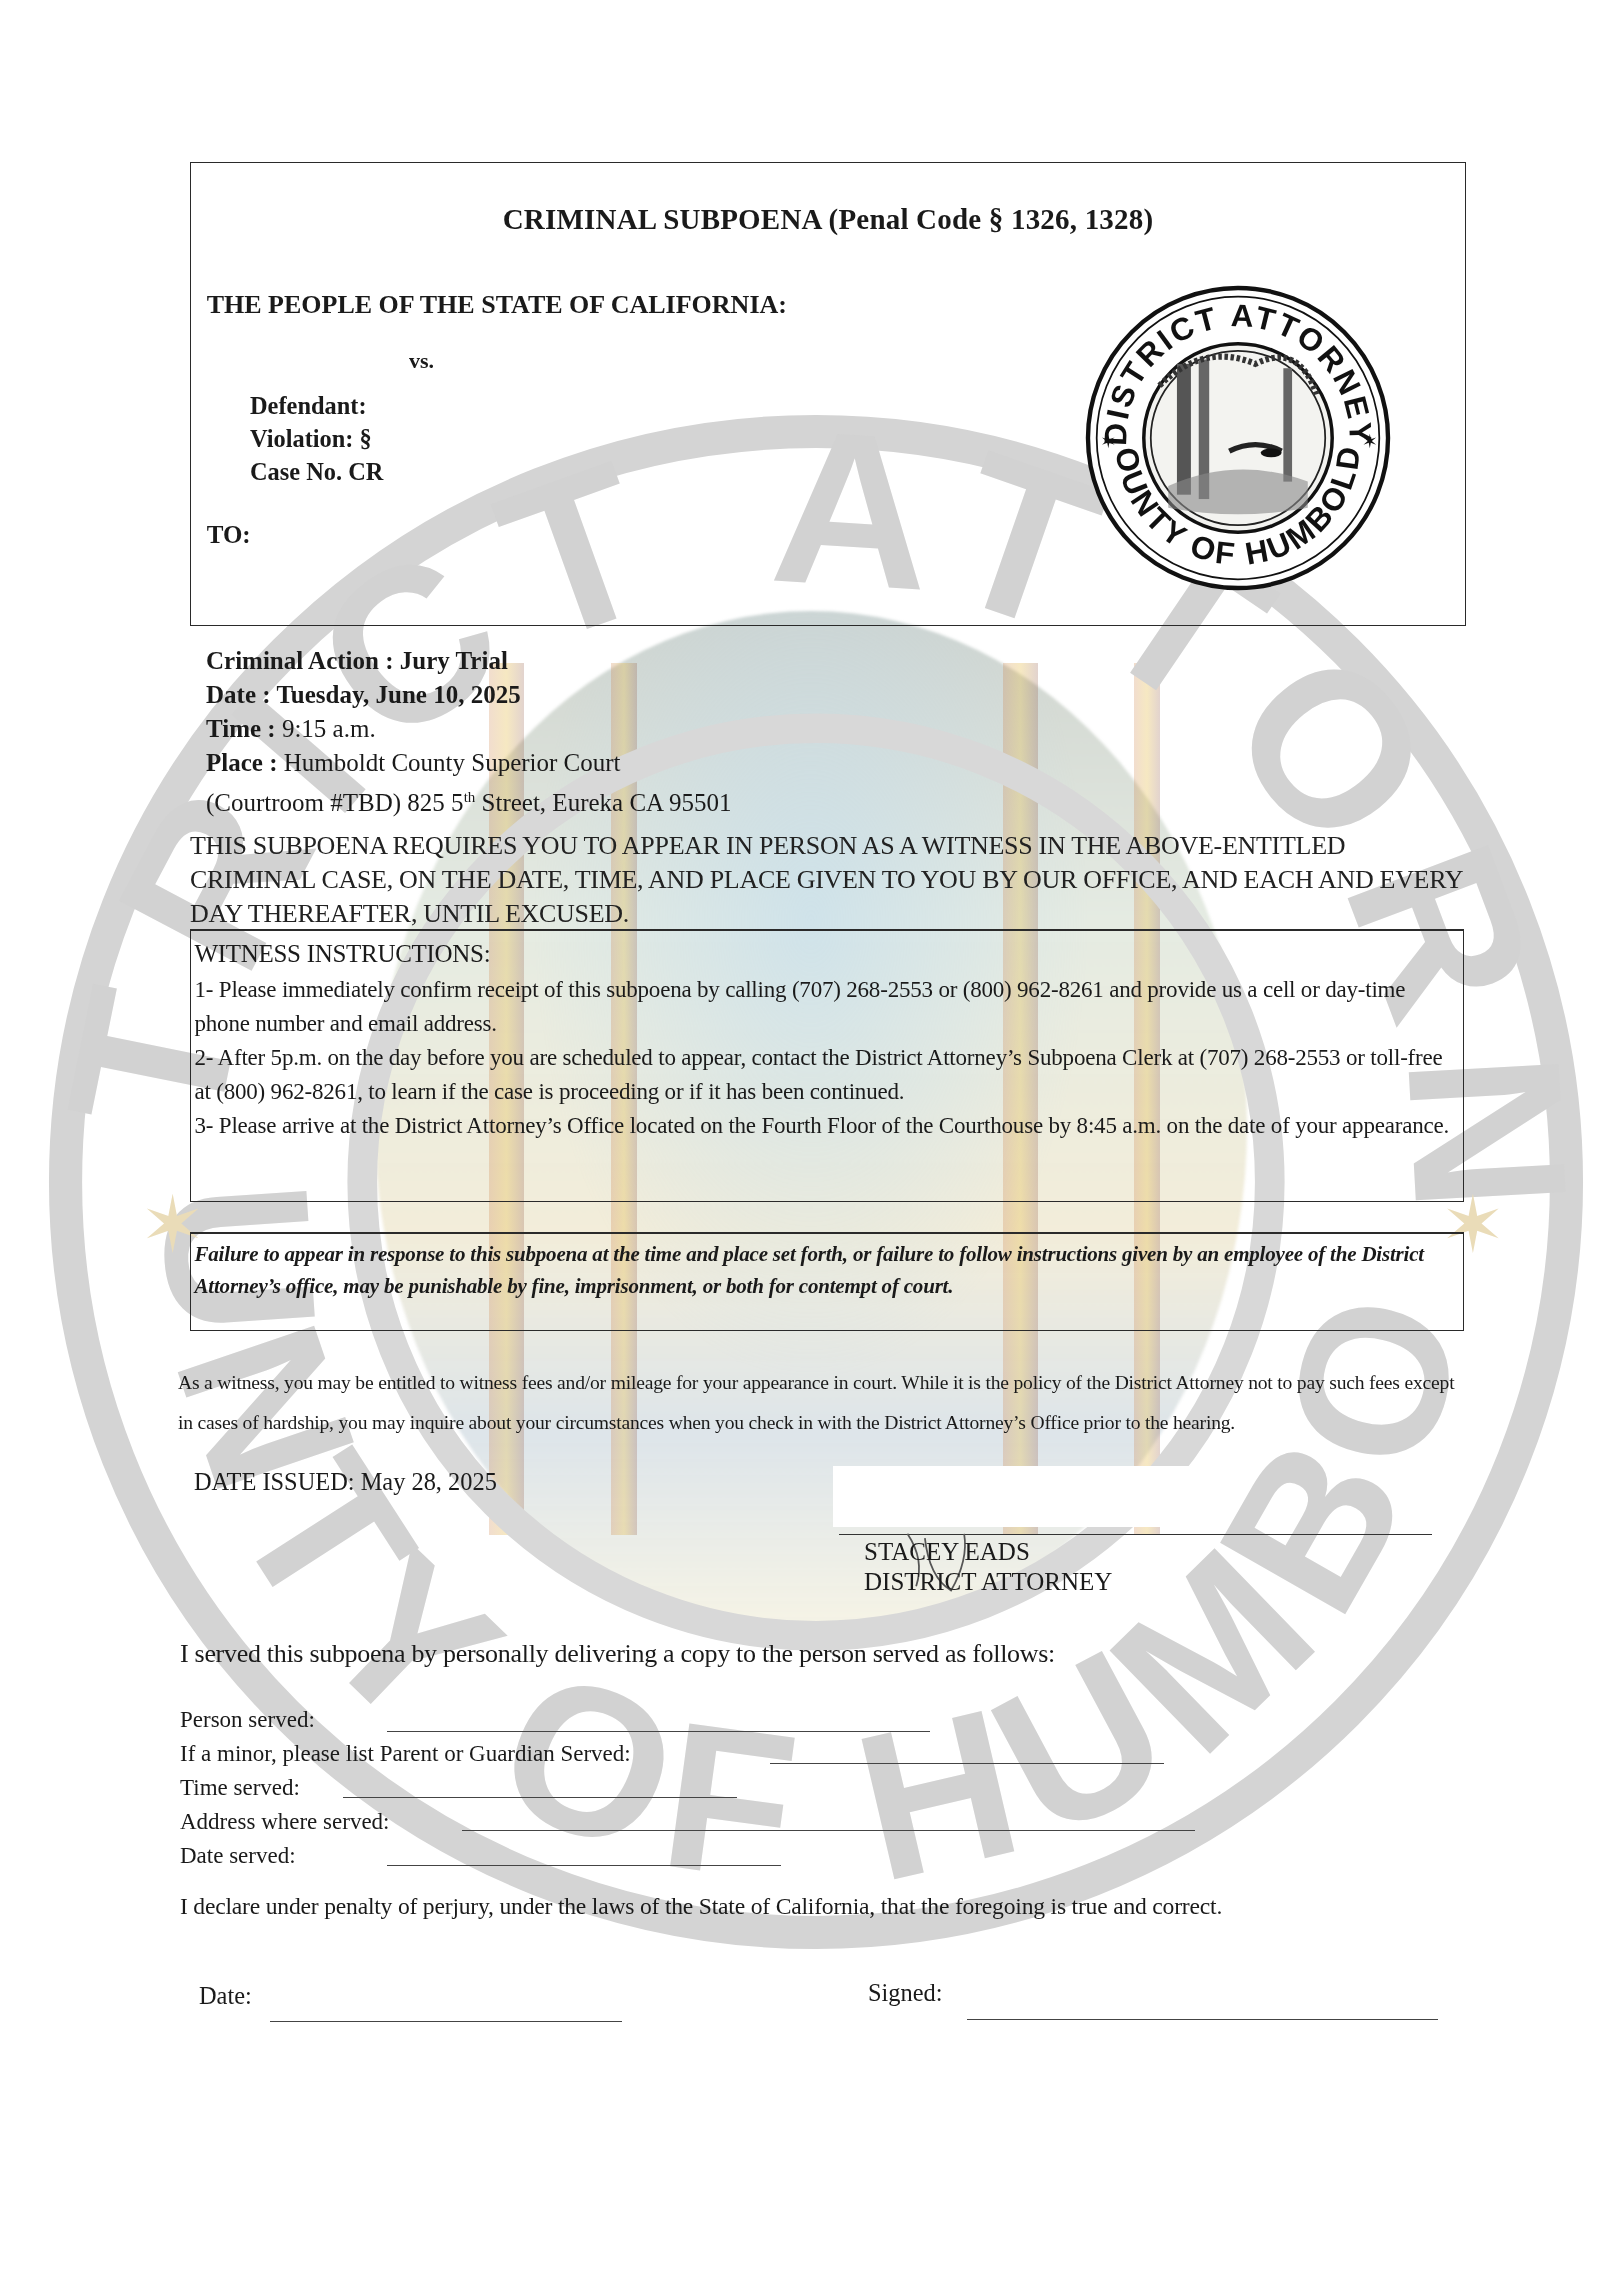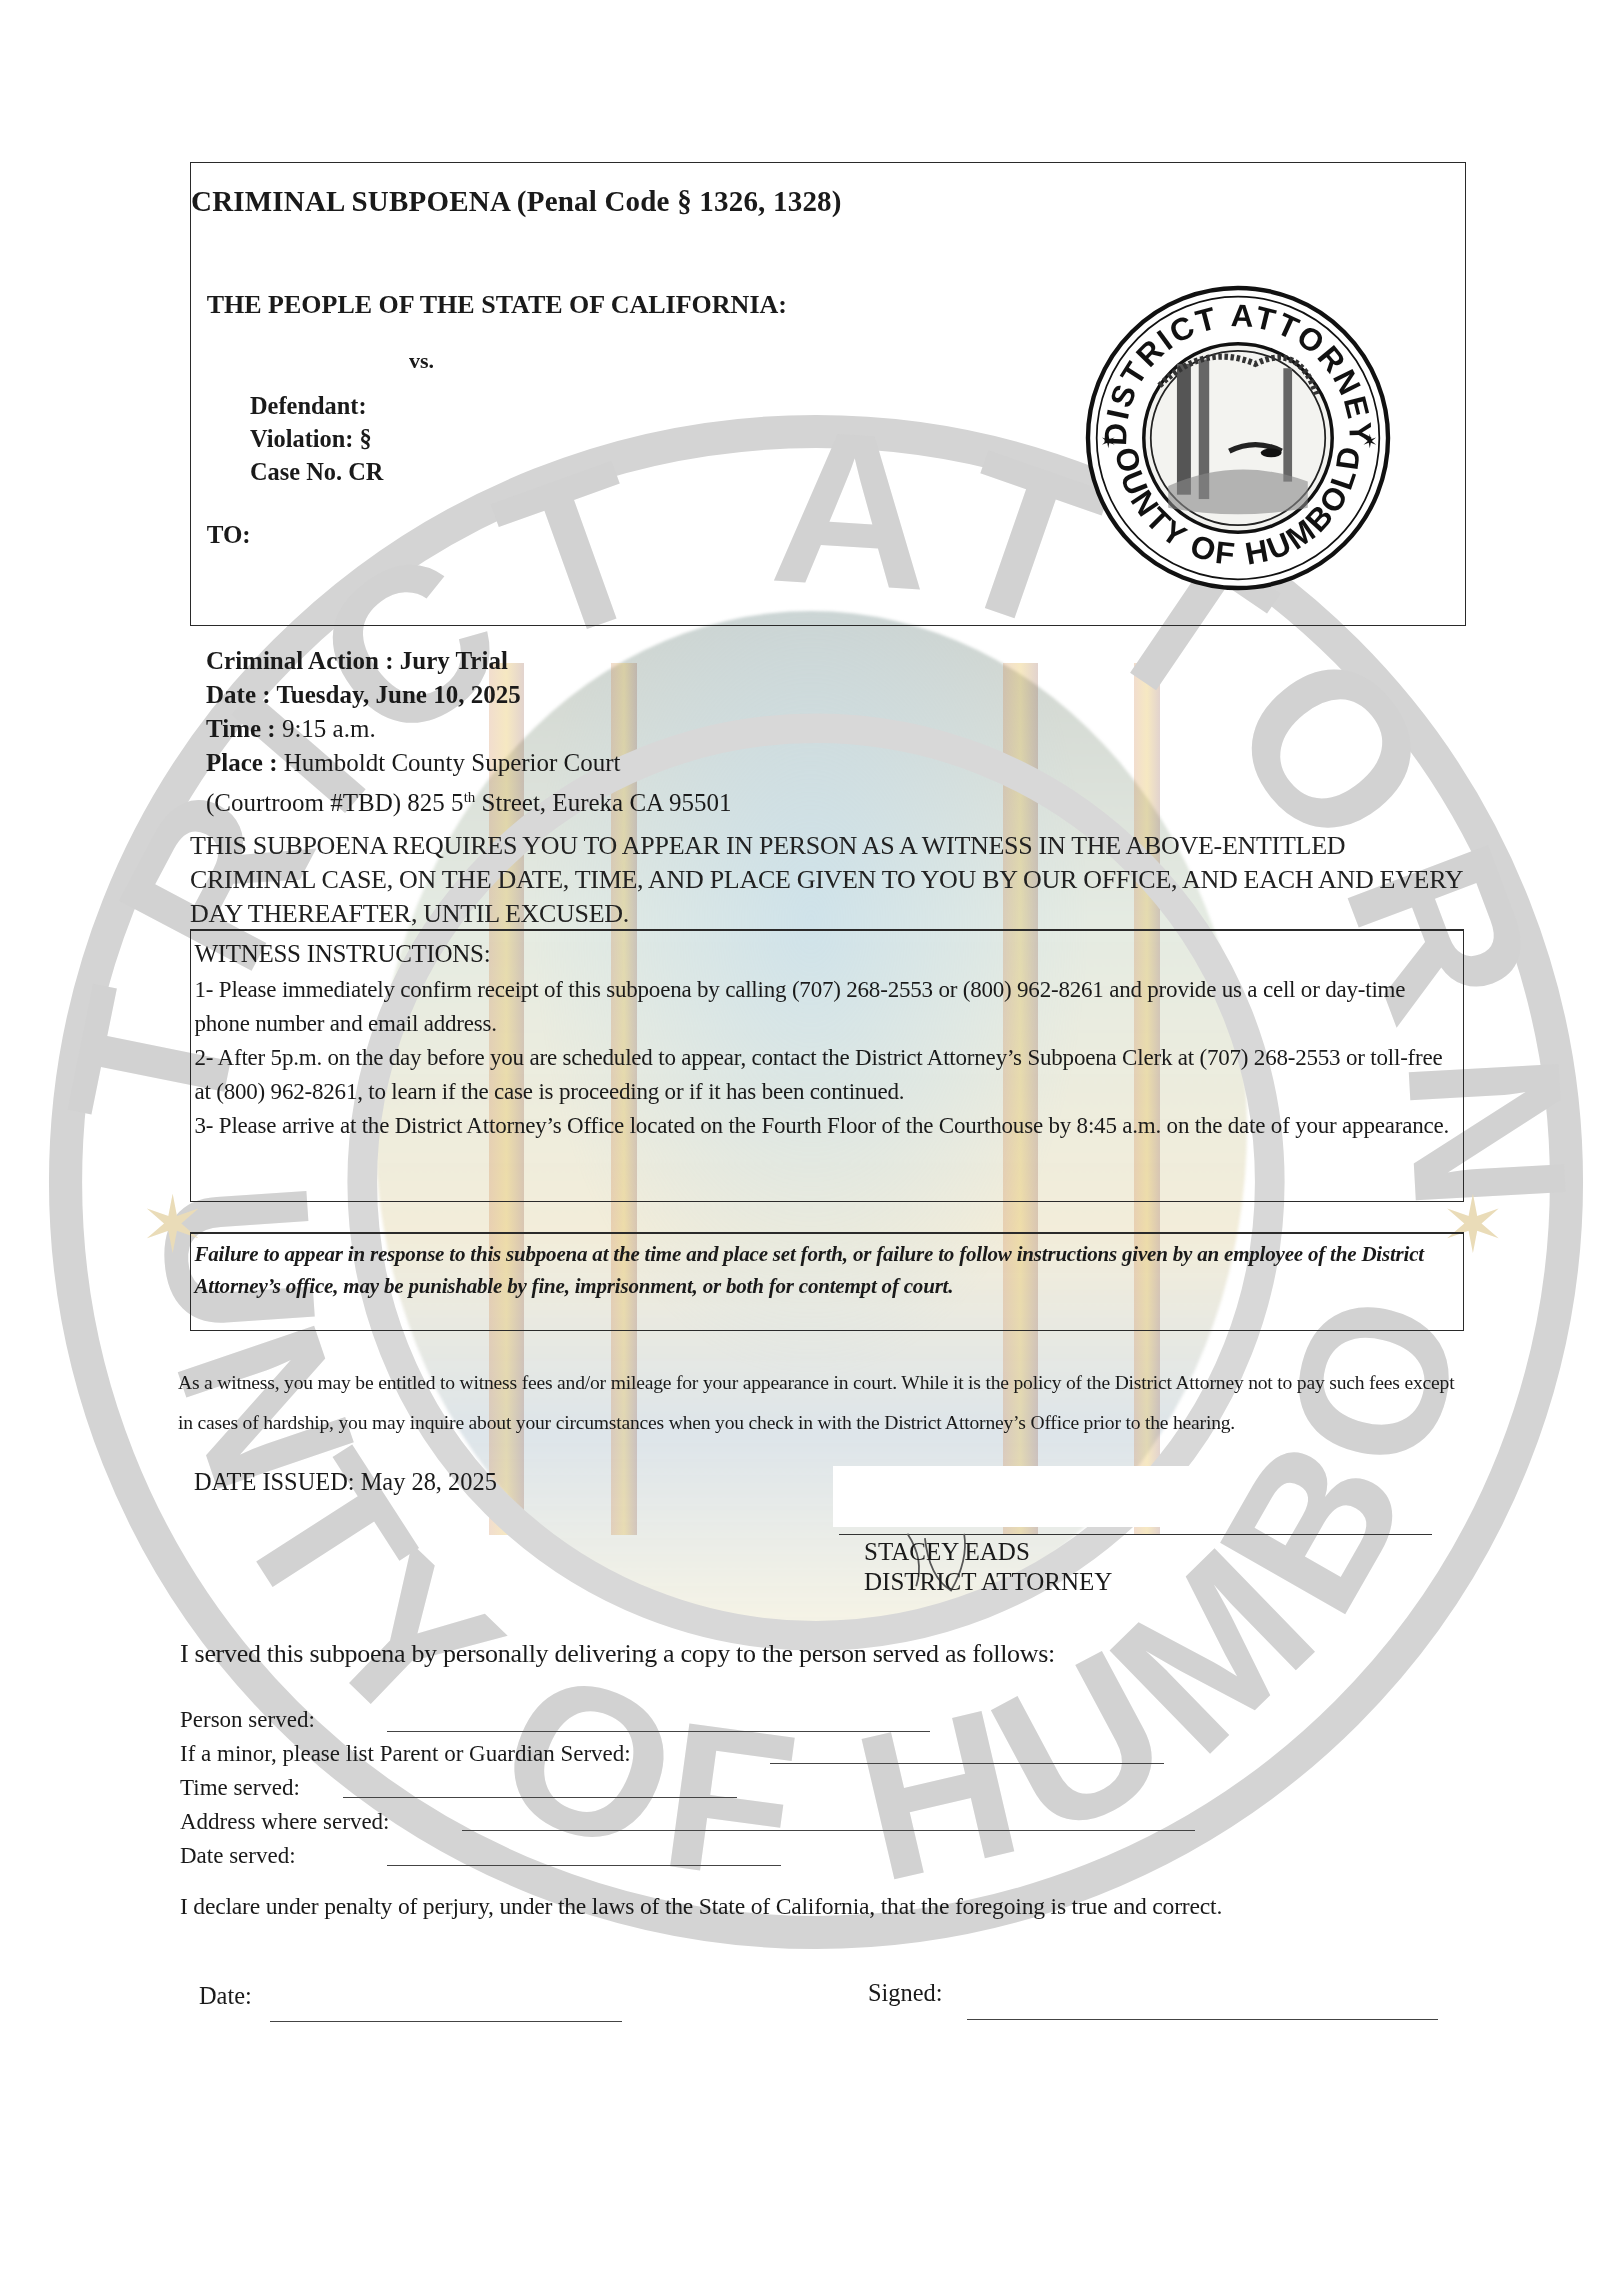--- a/index.html
+++ b/index.html
@@ -14,21 +14,21 @@
     position: absolute; left: 375px; top: 611px; width: 872px; height: 1030px; border-radius: 50%;
     background:
       radial-gradient(ellipse at 50% 30%, rgba(190,220,240,0.55) 0%, rgba(190,220,240,0.0) 45%),
       linear-gradient(180deg, rgba(60,80,60,0.25) 0%, rgba(150,175,140,0.25) 30%, rgba(210,190,120,0.28) 60%, rgba(120,150,170,0.25) 80%, rgba(230,220,170,0.3) 100%);
     filter: blur(1.7px); pointer-events: none;
   }
   .trunk { position: absolute; width: 35px; top: 663px; height: 872px; pointer-events: none;
     background: linear-gradient(90deg, rgba(200,120,60,0.25), rgba(230,190,80,0.35), rgba(140,80,60,0.25)); }
 
   .box-top { position: absolute; left: 190px; top: 162px; width: 1274px; height: 462px; border: 1.7px solid #2a2a2a; }
-  .title { position: absolute; left: 0; right: 0; top: 22px; font-size: 29px; font-weight: bold; letter-spacing: 0.2px; }
+  .title { position: absolute; left: 0; right: 0; top: 40px; text-align: center; font-size: 29px; font-weight: bold; letter-spacing: 0.2px; }
   .people { position: absolute; left: 15.7px; top: 127px; font-size: 26px; font-weight: bold; }
   .vs { position: absolute; left: 218px; top: 185px; font-size: 22px; font-weight: bold; }
   .party { position: absolute; left: 59px; font-size: 24.4px; font-weight: bold; }
   .to { position: absolute; left: 15.7px; top: 358px; font-size: 25px; font-weight: bold; }
   .seal { position: absolute; left: 890px; top: 118px; width: 314px; height: 314px; }
 
   .details { position: absolute; left: 206px; top: 644px; font-size: 25px; line-height: 34px; }
   .details .b { font-weight: bold; }
 
   .req { position: absolute; left: 190px; top: 829px; width: 1274px; font-size: 26px; line-height: 34px; letter-spacing: -0.3px; color: #222; }

